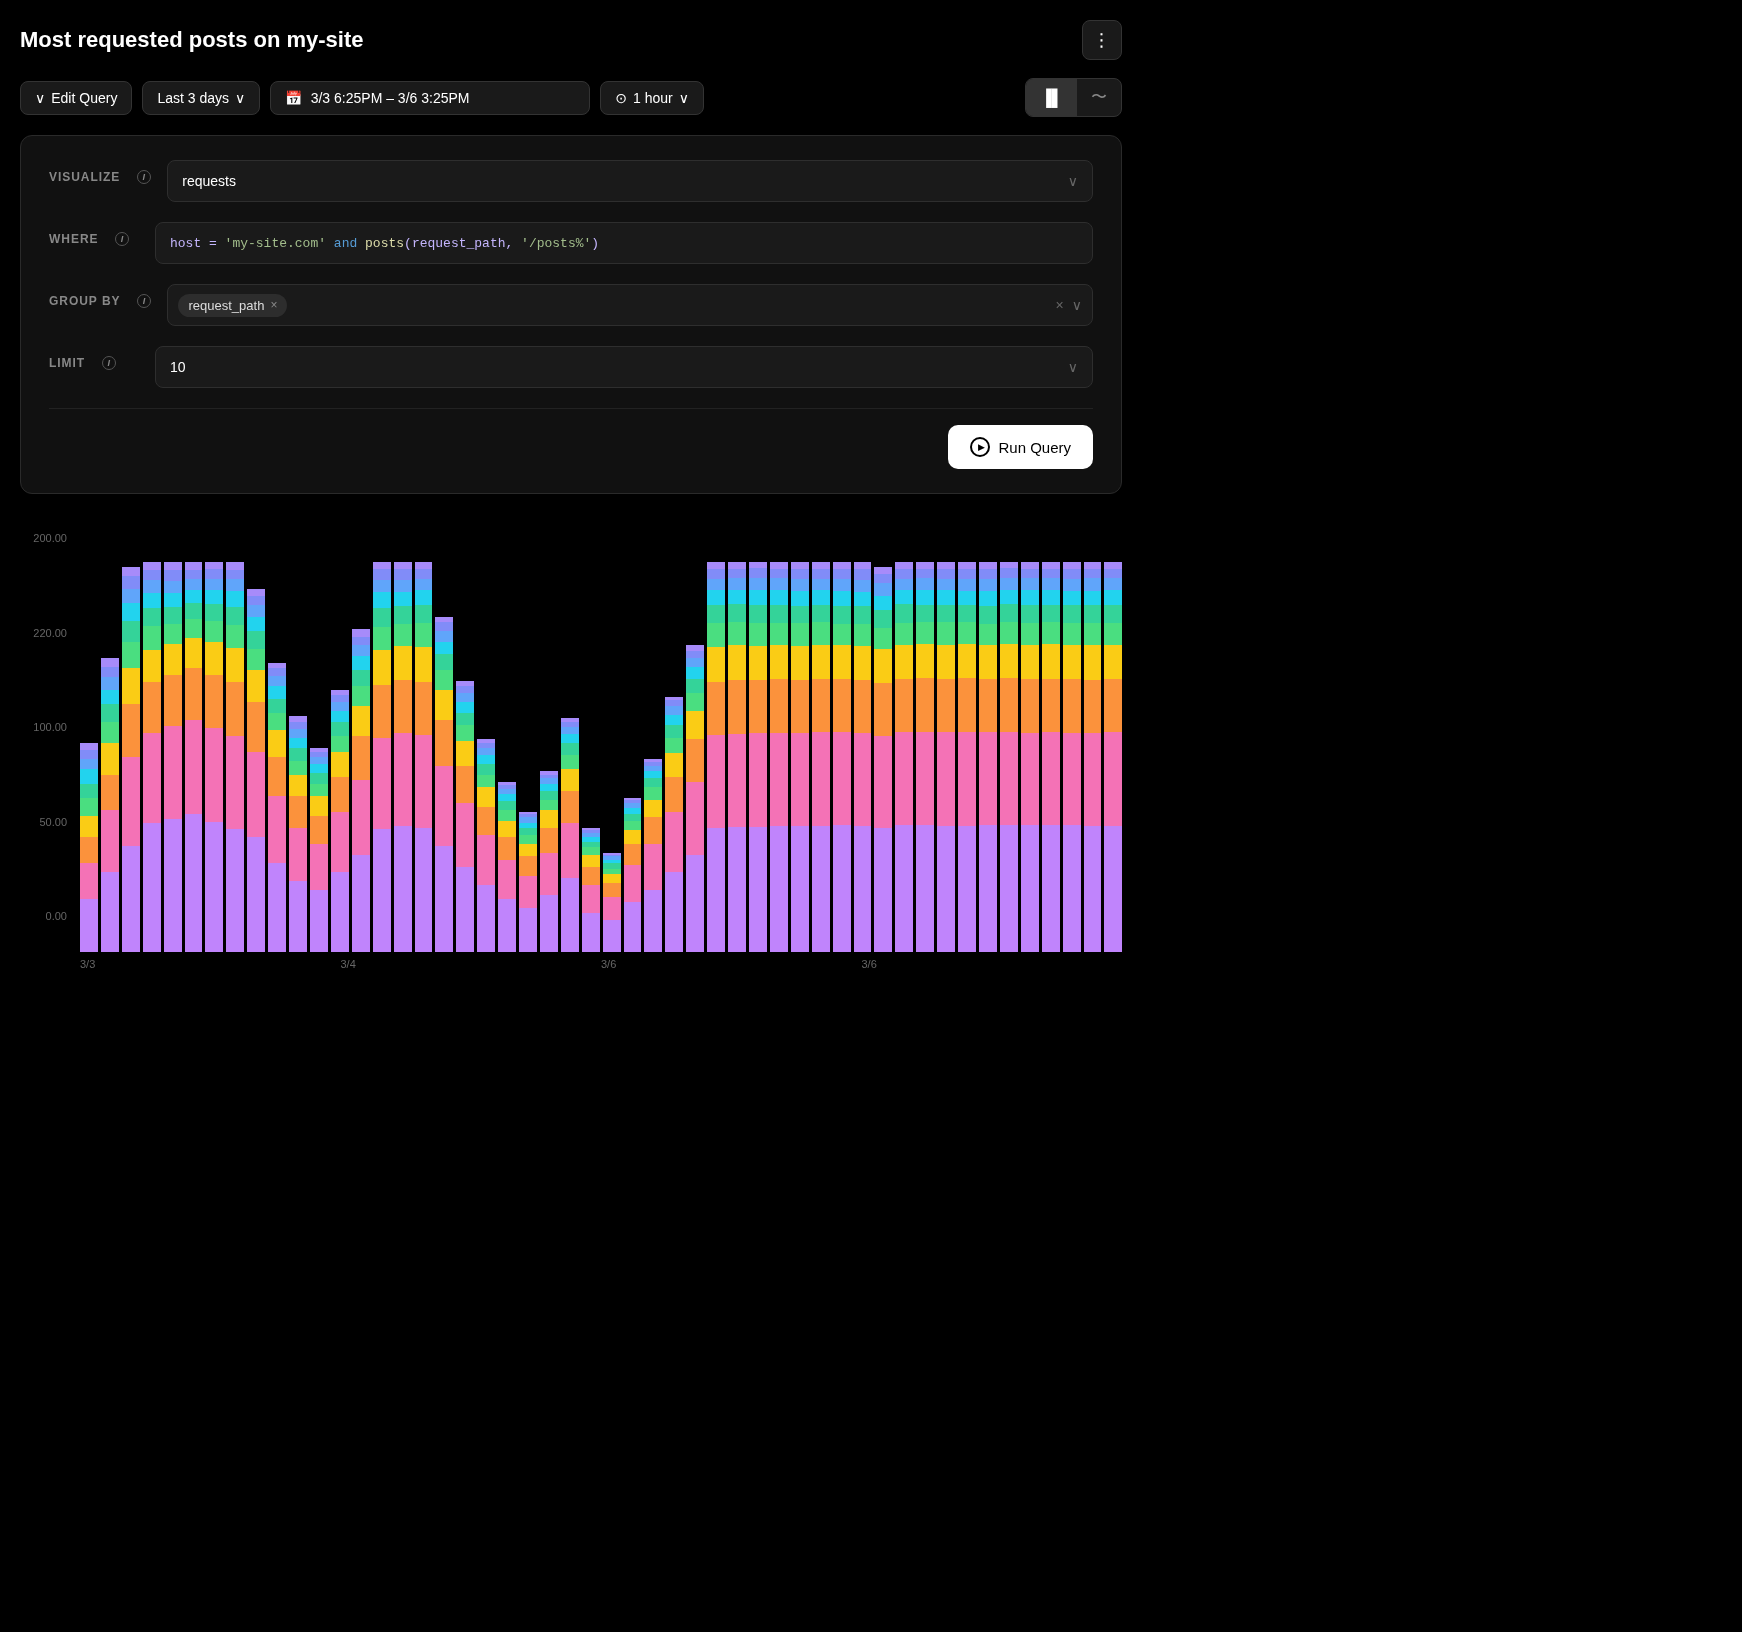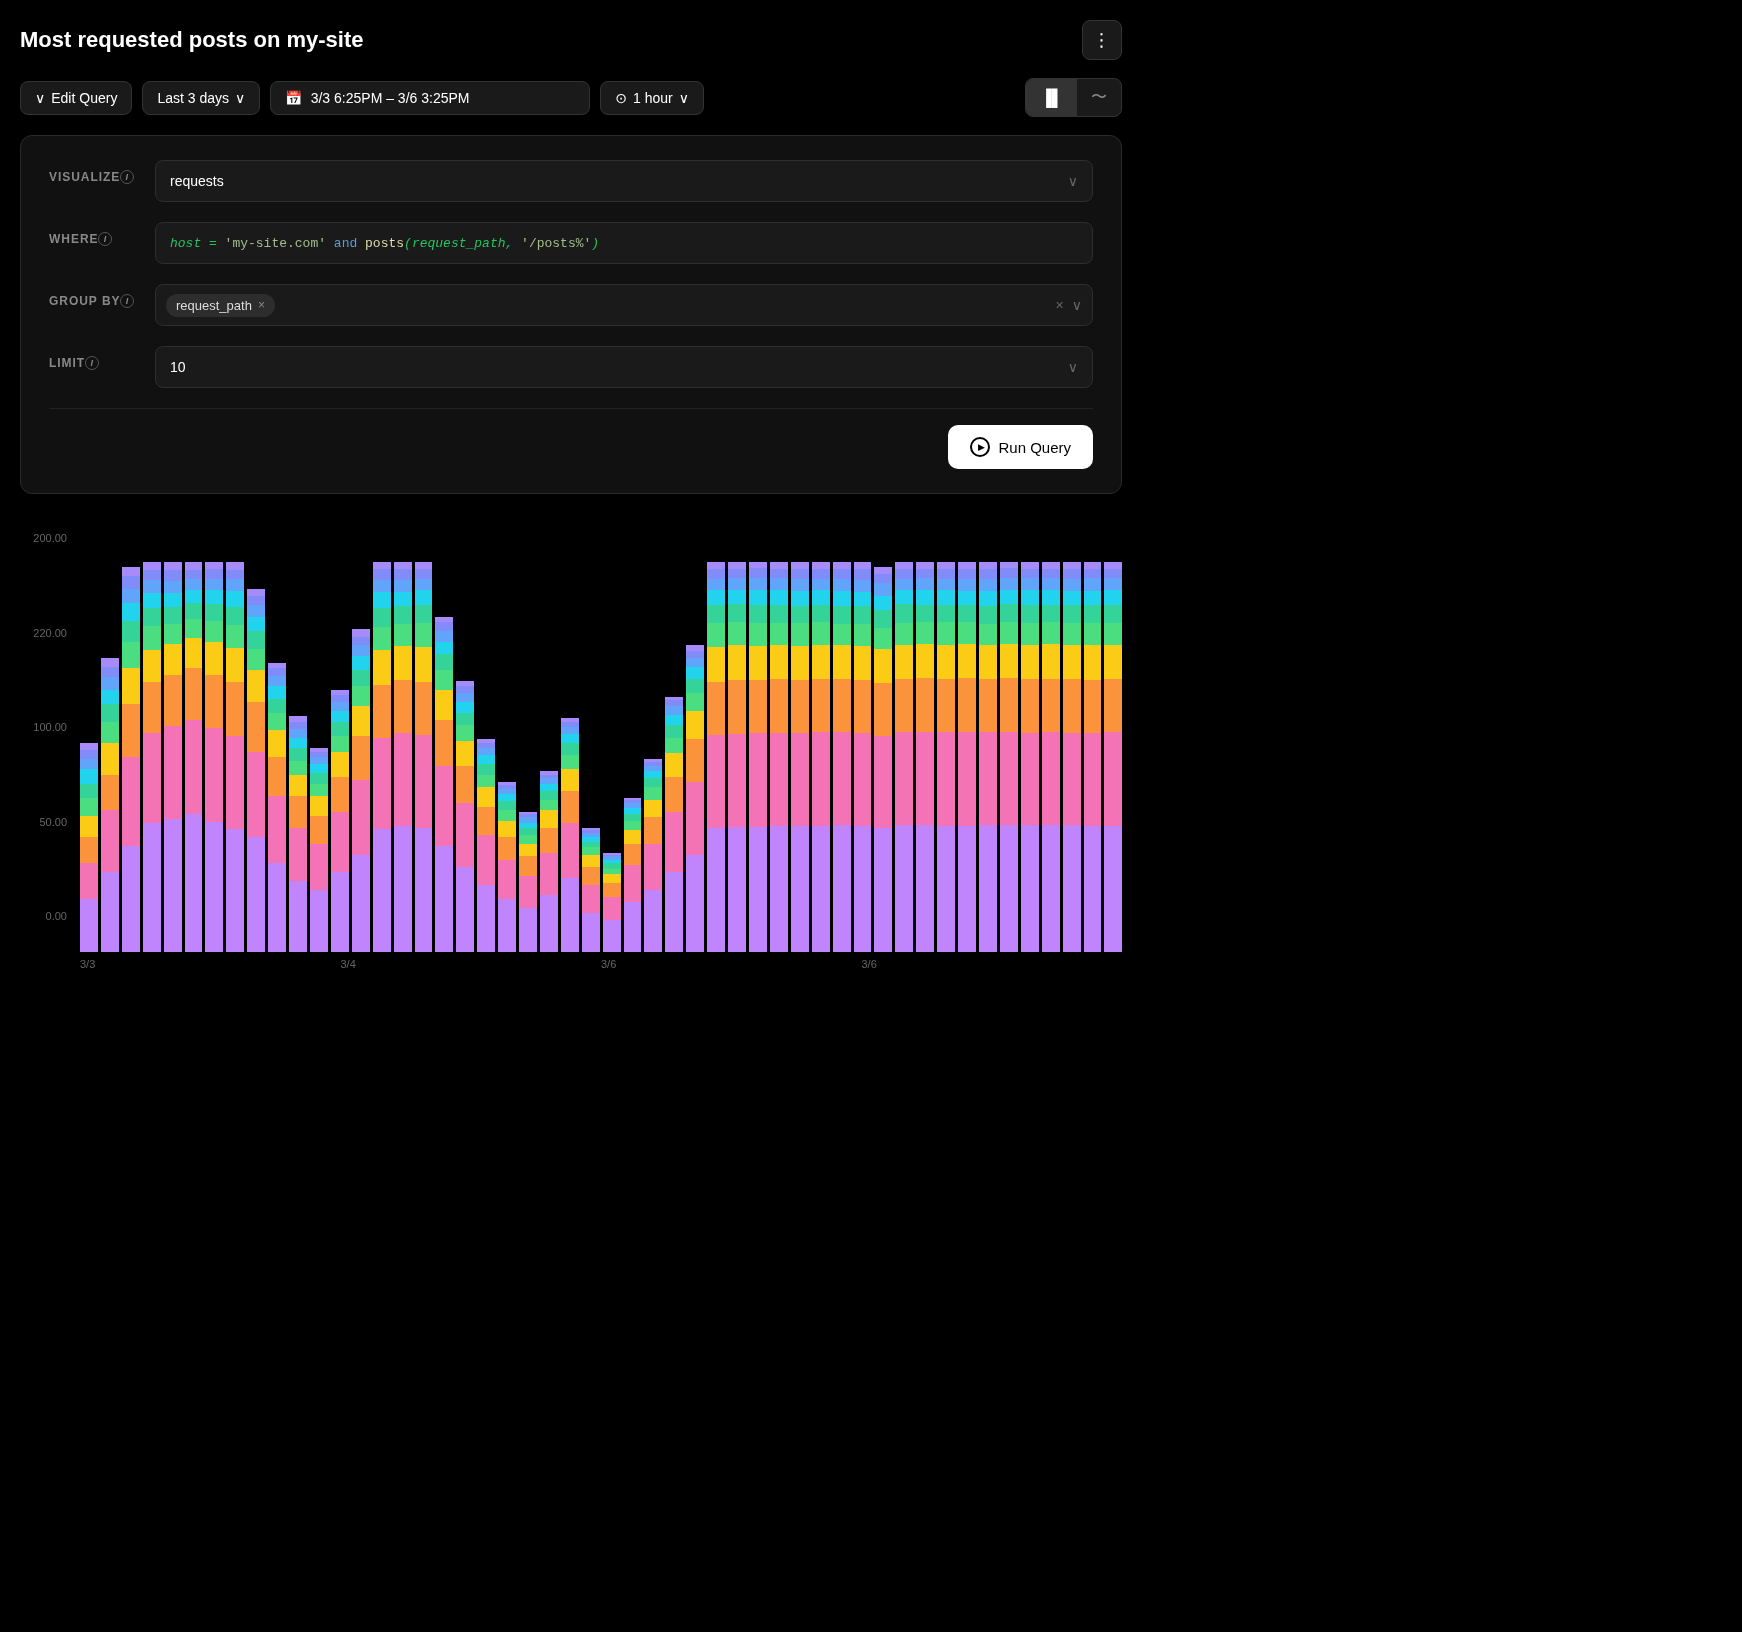--- a/index.html
+++ b/index.html
@@ -120,21 +120,21 @@
 
     .query-label {
       font-size: 12px;
       font-weight: 600;
       color: #888;
       letter-spacing: 0.08em;
       text-transform: uppercase;
       min-width: 90px;
       display: flex;
       align-items: flex-start;
-      gap: 0;
+      gap: 17px;
       padding-top: 10px;
     }
 
     .info-icon {
       width: 14px;
       height: 14px;
       border-radius: 50%;
       border: 1px solid #555;
       display: inline-flex;
       align-items: center;
@@ -157,21 +157,21 @@
       align-items: center;
       justify-content: space-between;
       min-height: 42px;
     }
 
     .query-field-code {
       font-family: 'Courier New', monospace;
       font-size: 13px;
     }
 
-    .code-default { color: #22c55e; font-style: italic; }
+    .code-default { color: #c4b5fd; }
     .code-blue { color: #569cd6; }
     .code-string { color: #a3be8c; }
     .code-func { color: #dcdcaa; }
 
     .chevron-icon {
       color: #666;
       font-size: 14px;
     }
 
     .tag {

